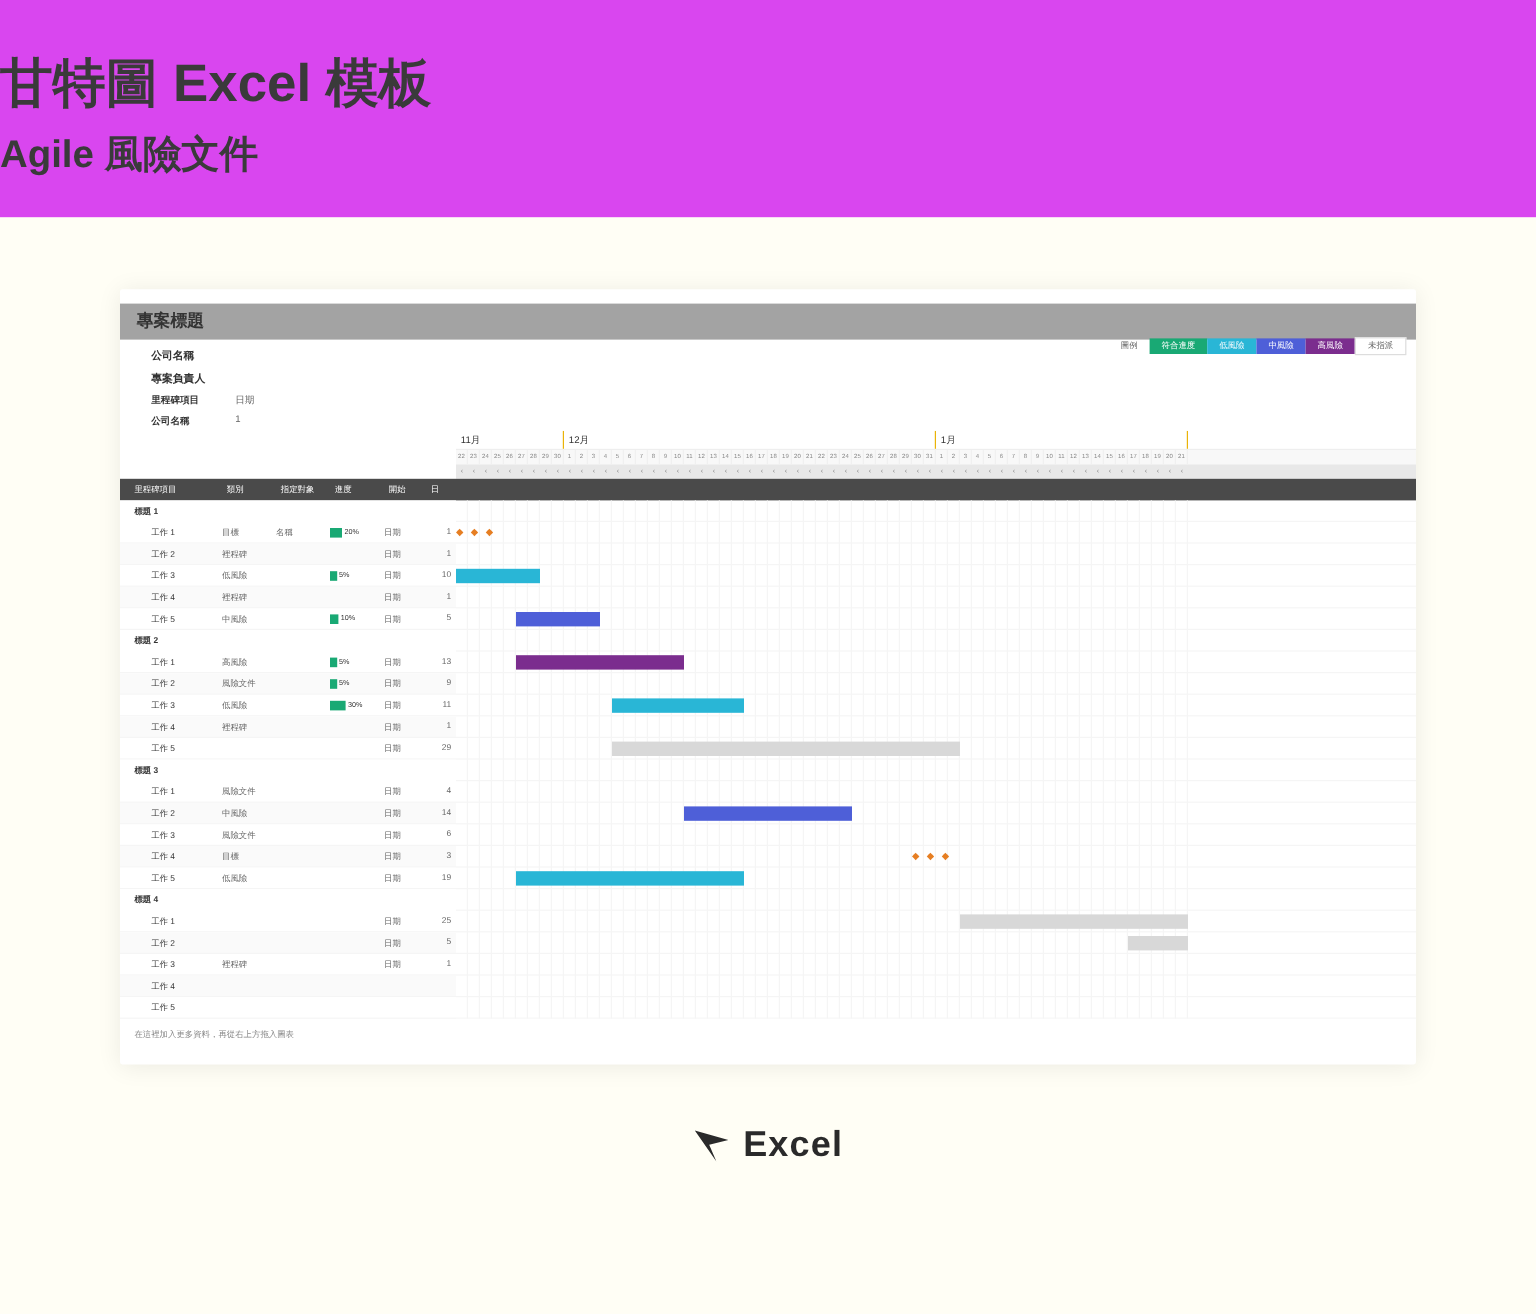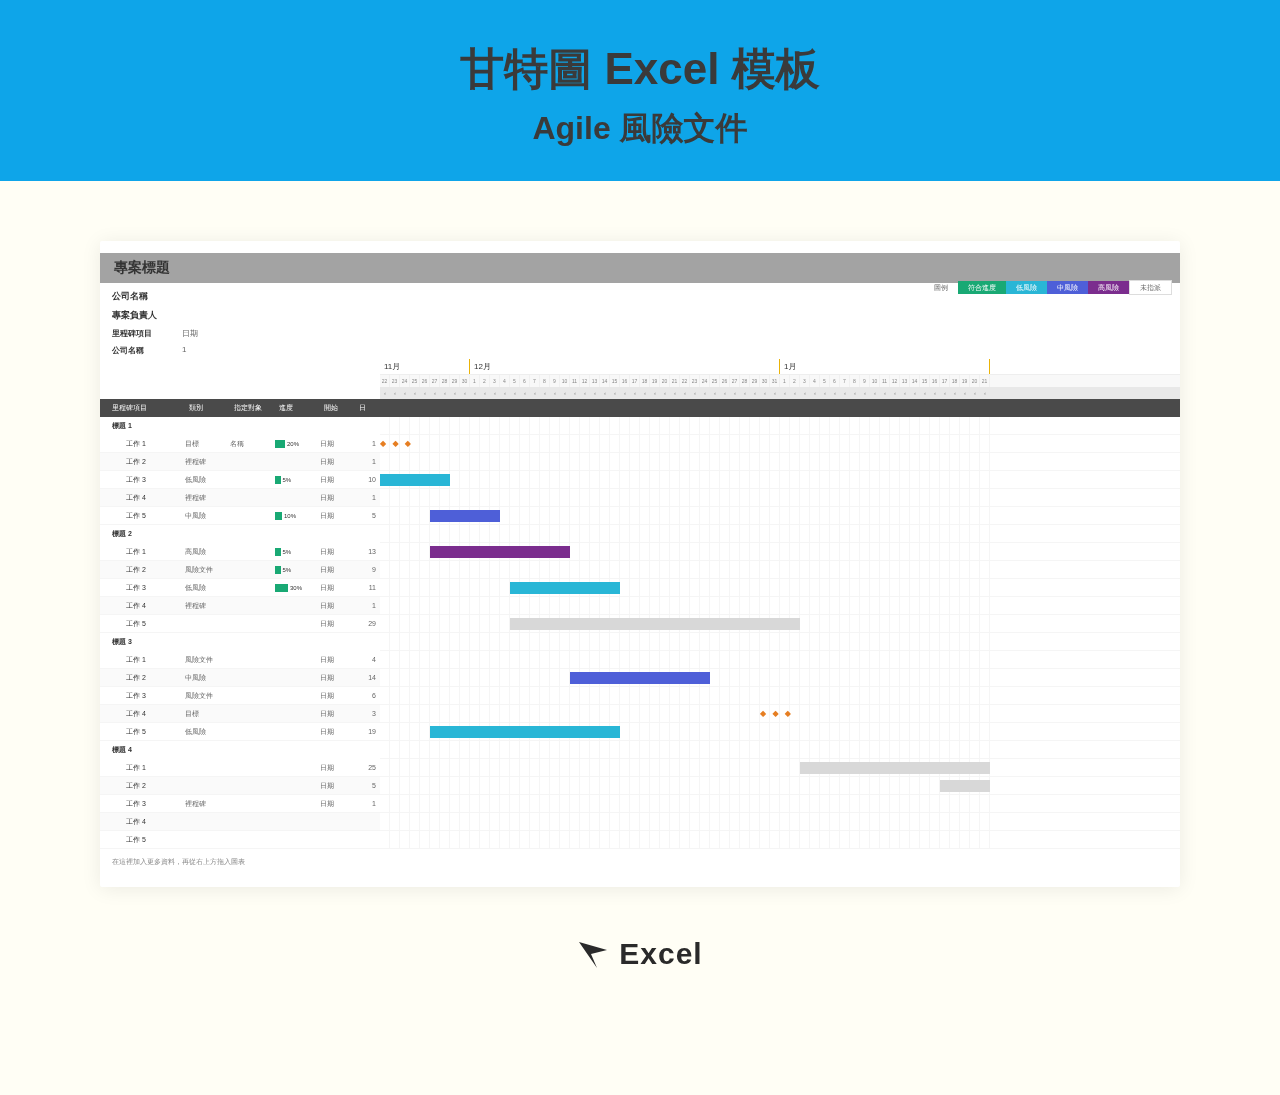--- a/index.html
+++ b/index.html
@@ -1,23 +1,23 @@
 <!DOCTYPE html>
 <html><head>
 <meta charset="utf-8">
 <style>
 * { margin: 0; padding: 0; box-sizing: border-box; }
 body { font-family: "PingFang TC", "Microsoft JhengHei", sans-serif; width: 1280px; height: 1095px; background: #fffef5; }
-.hero { background: #0ea5e9; padding: 40px 0 30px; text-align: center; }
+.hero { background: #d946ef; padding: 40px 0 30px; text-align: left; }
 .hero-title { font-size: 44px; font-weight: 700; color: #3a3a3a; }
 .hero-subtitle { font-size: 32px; font-weight: 600; color: #3a3a3a; margin-top: 8px; }
 .content { padding: 60px 100px 20px; }
 .sheet { background: #fff; box-shadow: 0 2px 20px rgba(0,0,0,0.08); border-radius: 2px; padding: 12px 0 20px; font-size: 8px; color: #333; }
 .sheet-title { background: #a3a3a3; padding: 6px 14px; font-size: 14px; font-weight: 700; }
-.meta-row { display: flex; padding: 3px 12px; font-size: 8px; }
+.meta-row { display: flex; padding: 3px 26px; font-size: 8px; }
 .meta-label { width: 70px; font-weight: 600; }
 .meta-label.bold { font-size: 9px; }
 .meta-val { color: #666; }
 .legend-row { display: flex; align-items: center; gap: 6px; padding: 0 8px 6px 0; justify-content: flex-end; }
 .legend-label { font-size: 7px; color: #666; margin-right: 4px; }
 .legend-chip { padding: 3px 10px; font-size: 7px; color: #fff; min-width: 40px; text-align: center; }
 .chip-green { background: #19a974; }
 .chip-cyan { background: #29b6d6; }
 .chip-blue { background: #4e5fd8; }
 .chip-purple { background: #7b2d8e; }

